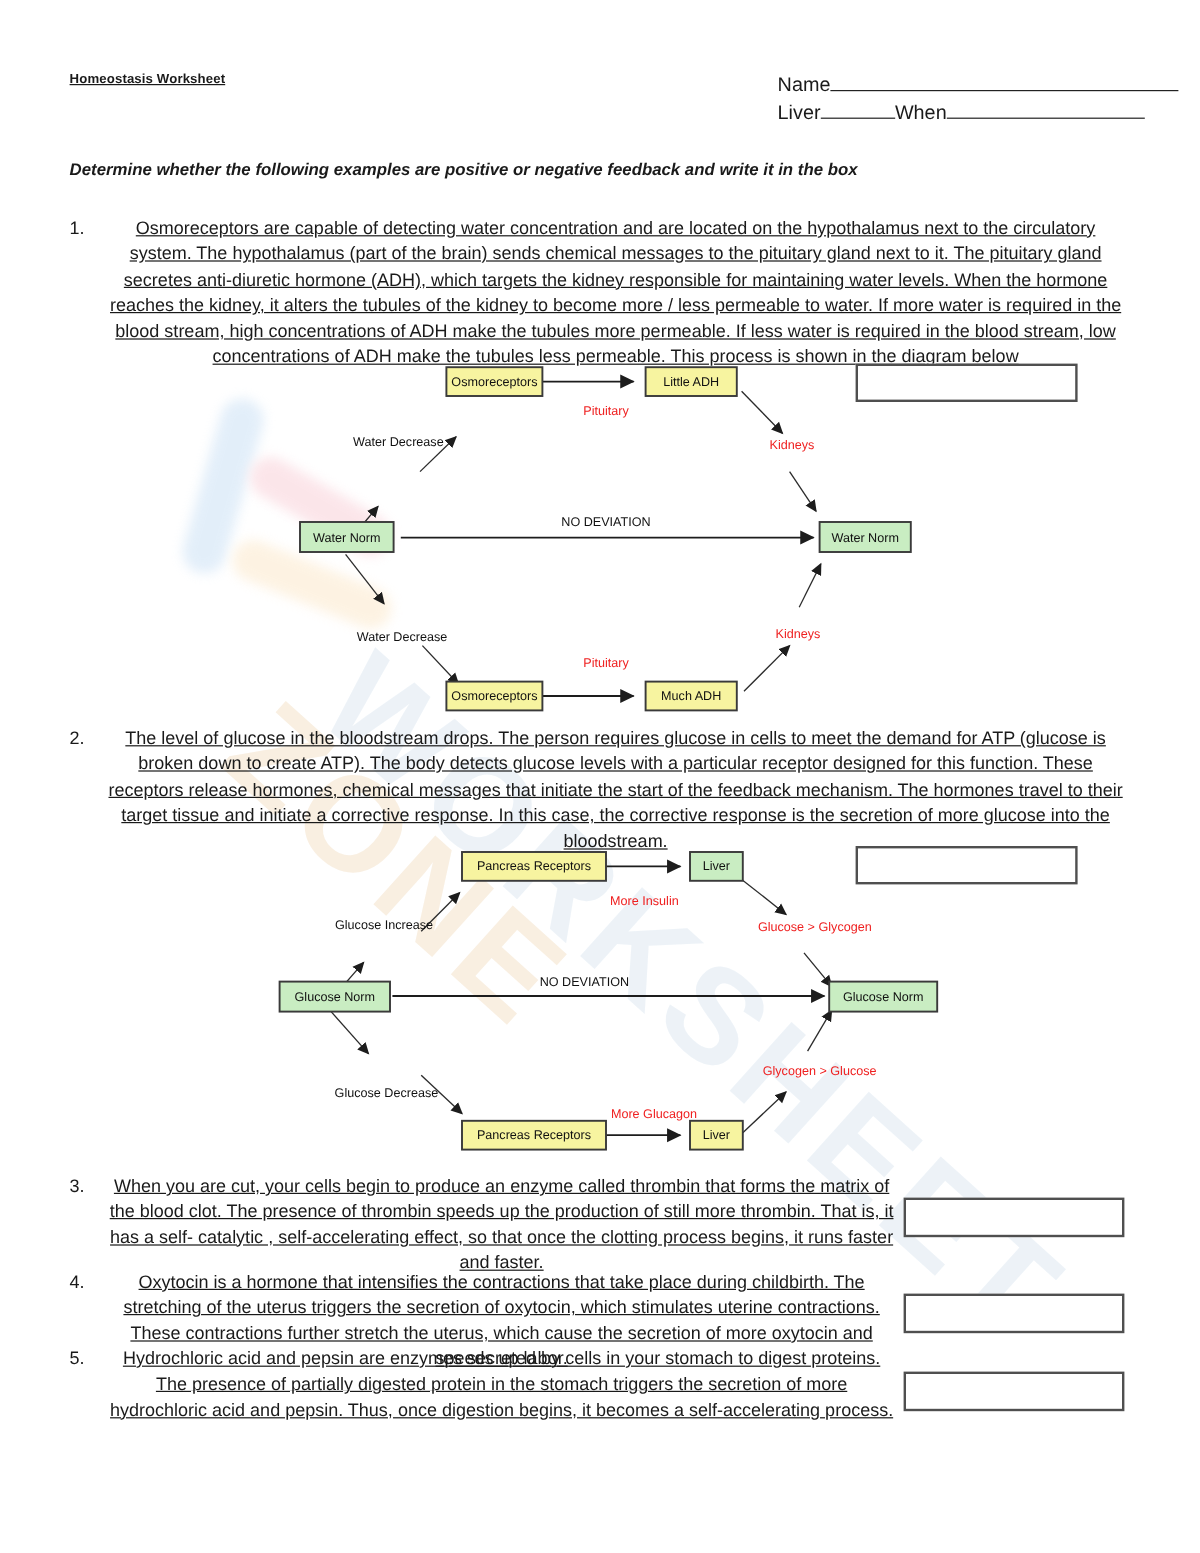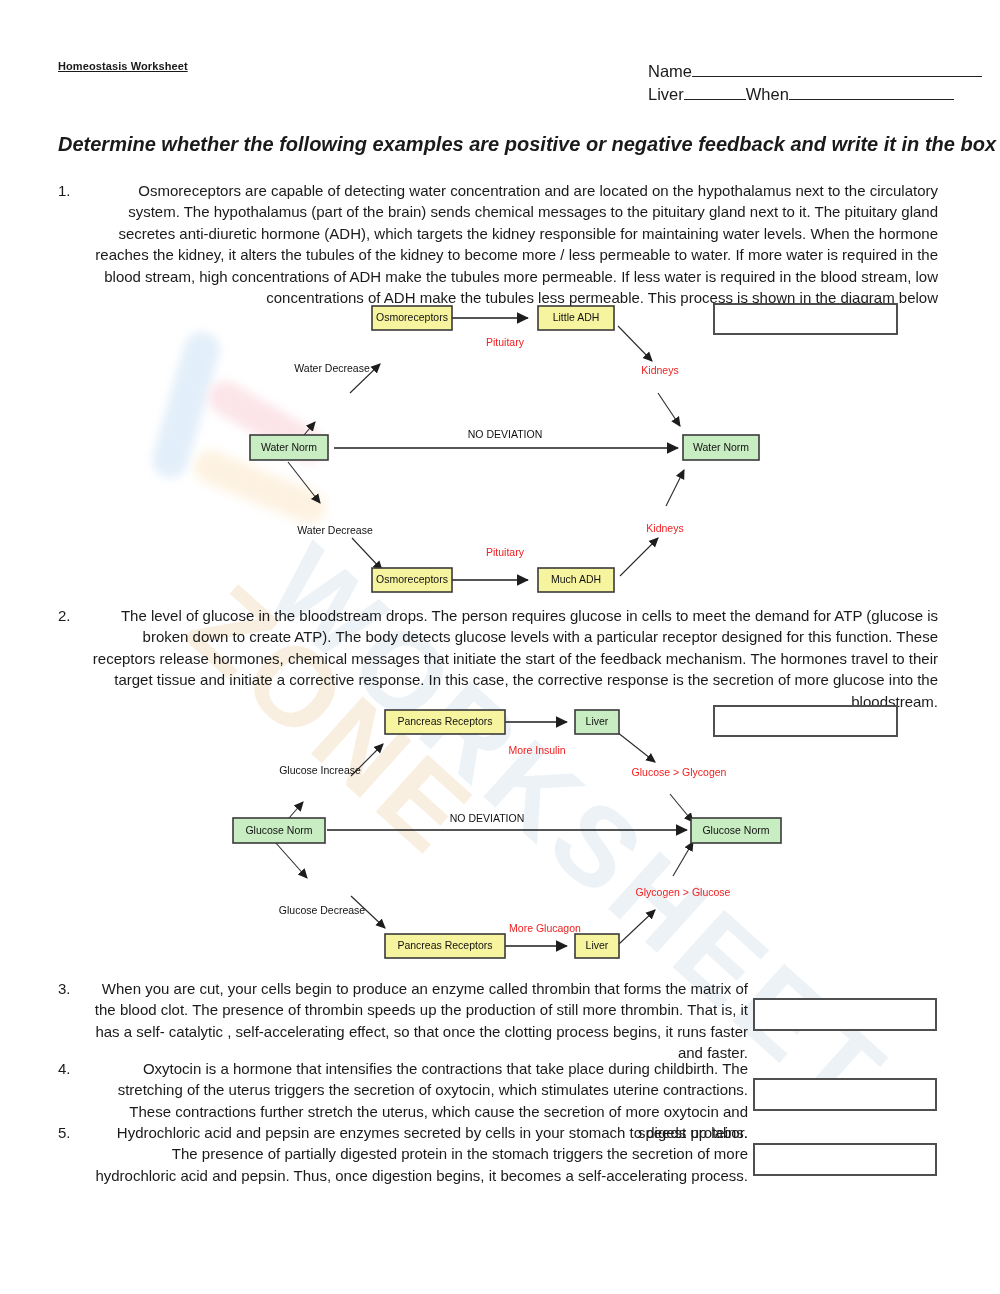--- a/index.html
+++ b/index.html
@@ -91,42 +91,43 @@
   }
   .rule.name  { width: 290px; }
   .rule.period{ width: 62px;  }
   .rule.date  { width: 165px; }
 
   
   .instruction {
     position: absolute;
     left: 58px;
     top: 133px;
-    font-size: 20px;
+    font-size: 14px;
     font-weight: bold;
     font-style: italic;
     white-space: nowrap;
   }
 
   
   .q {
     position: absolute;
     font-size: 15px;
     line-height: 21.4px;
   }
   .q .num {
     position: absolute;
     left: 0;
     top: 0;
     width: 26px;
     text-align: left;
   }
   .q .body {
     margin-left: 30px;
-    text-align: right;
+    text-align: center;
+    text-decoration: underline;
   }
   #q1 { left: 58px;  top: 180px; width: 880px; }
   #q2 { left: 58px;  top: 605px; width: 880px; }
   #q3 { left: 58px;  top: 978px; width: 690px; }
   #q4 { left: 58px;  top: 1058px; width: 690px; }
   #q5 { left: 58px;  top: 1122px; width: 690px; }
 
   
   .answer-box {
     position: absolute;

